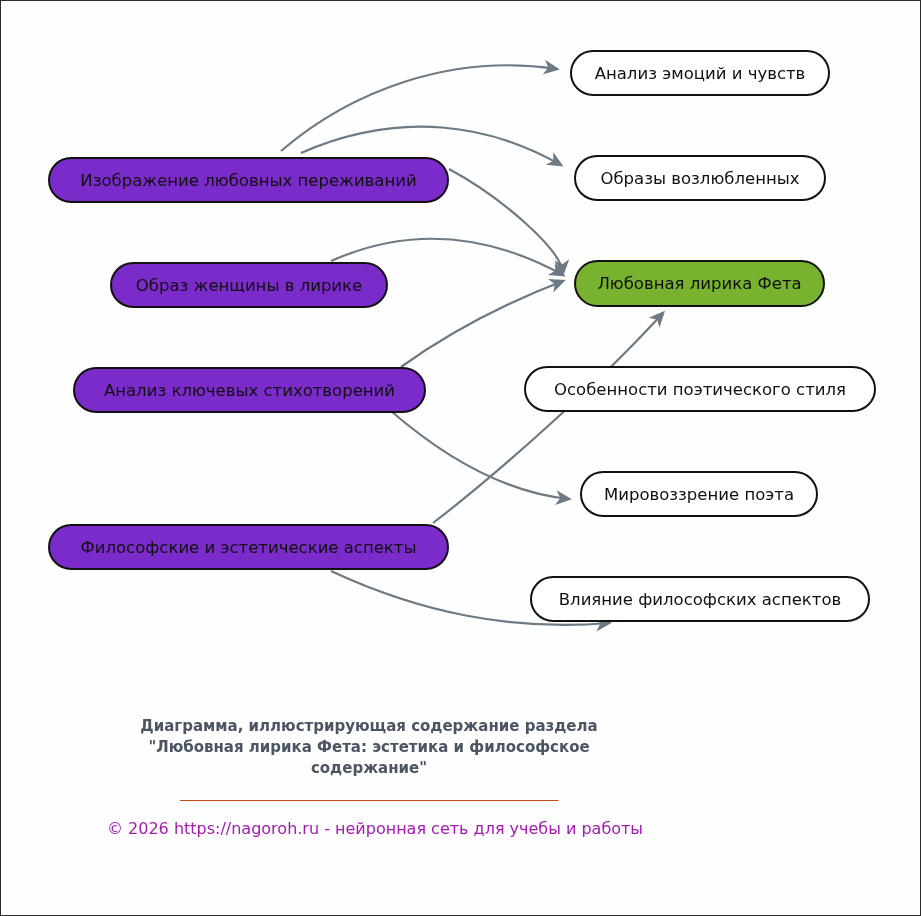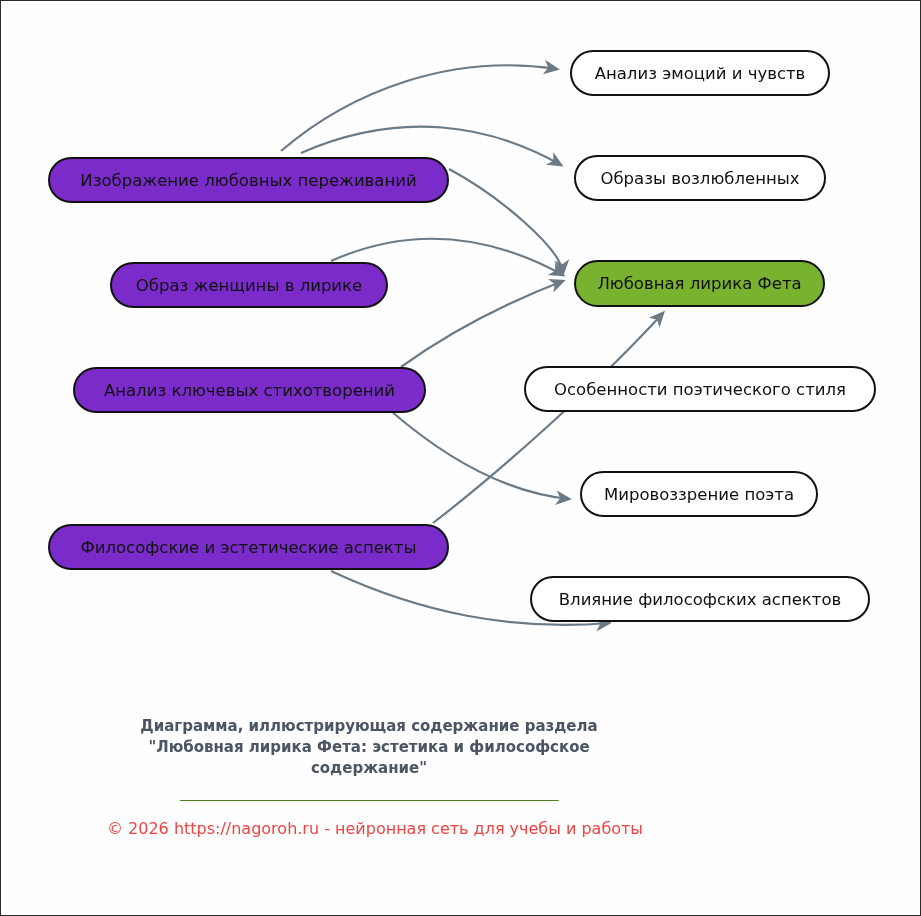--- a/index.html
+++ b/index.html
@@ -38,30 +38,30 @@
     font-size:15px;
     font-weight:bold;
     color:#4b5563;
     line-height:21px;
     margin:0 auto;
     width:640px;
   }
   .caption-rule{
     font-family:"DejaVu Sans","Liberation Sans",sans-serif;
     font-size:15px;
-    color:#4d7c0f;
+    color:#c2410c;
     letter-spacing:-0.5px;
     margin-top:4px;
     white-space:nowrap;
     overflow:hidden;
   }
   .caption-credit{
     font-family:"DejaVu Sans","Liberation Sans",sans-serif;
     font-size:16px;
-    color:#ef4444;
+    color:#a21caf;
     margin-top:18px;
     padding-left:12px;
   }
 </style>
 </head>
 <body>
 
 <div id="page">
 
   <svg id="diagram" viewBox="0 0 921 700" xmlns="http://www.w3.org/2000/svg">

